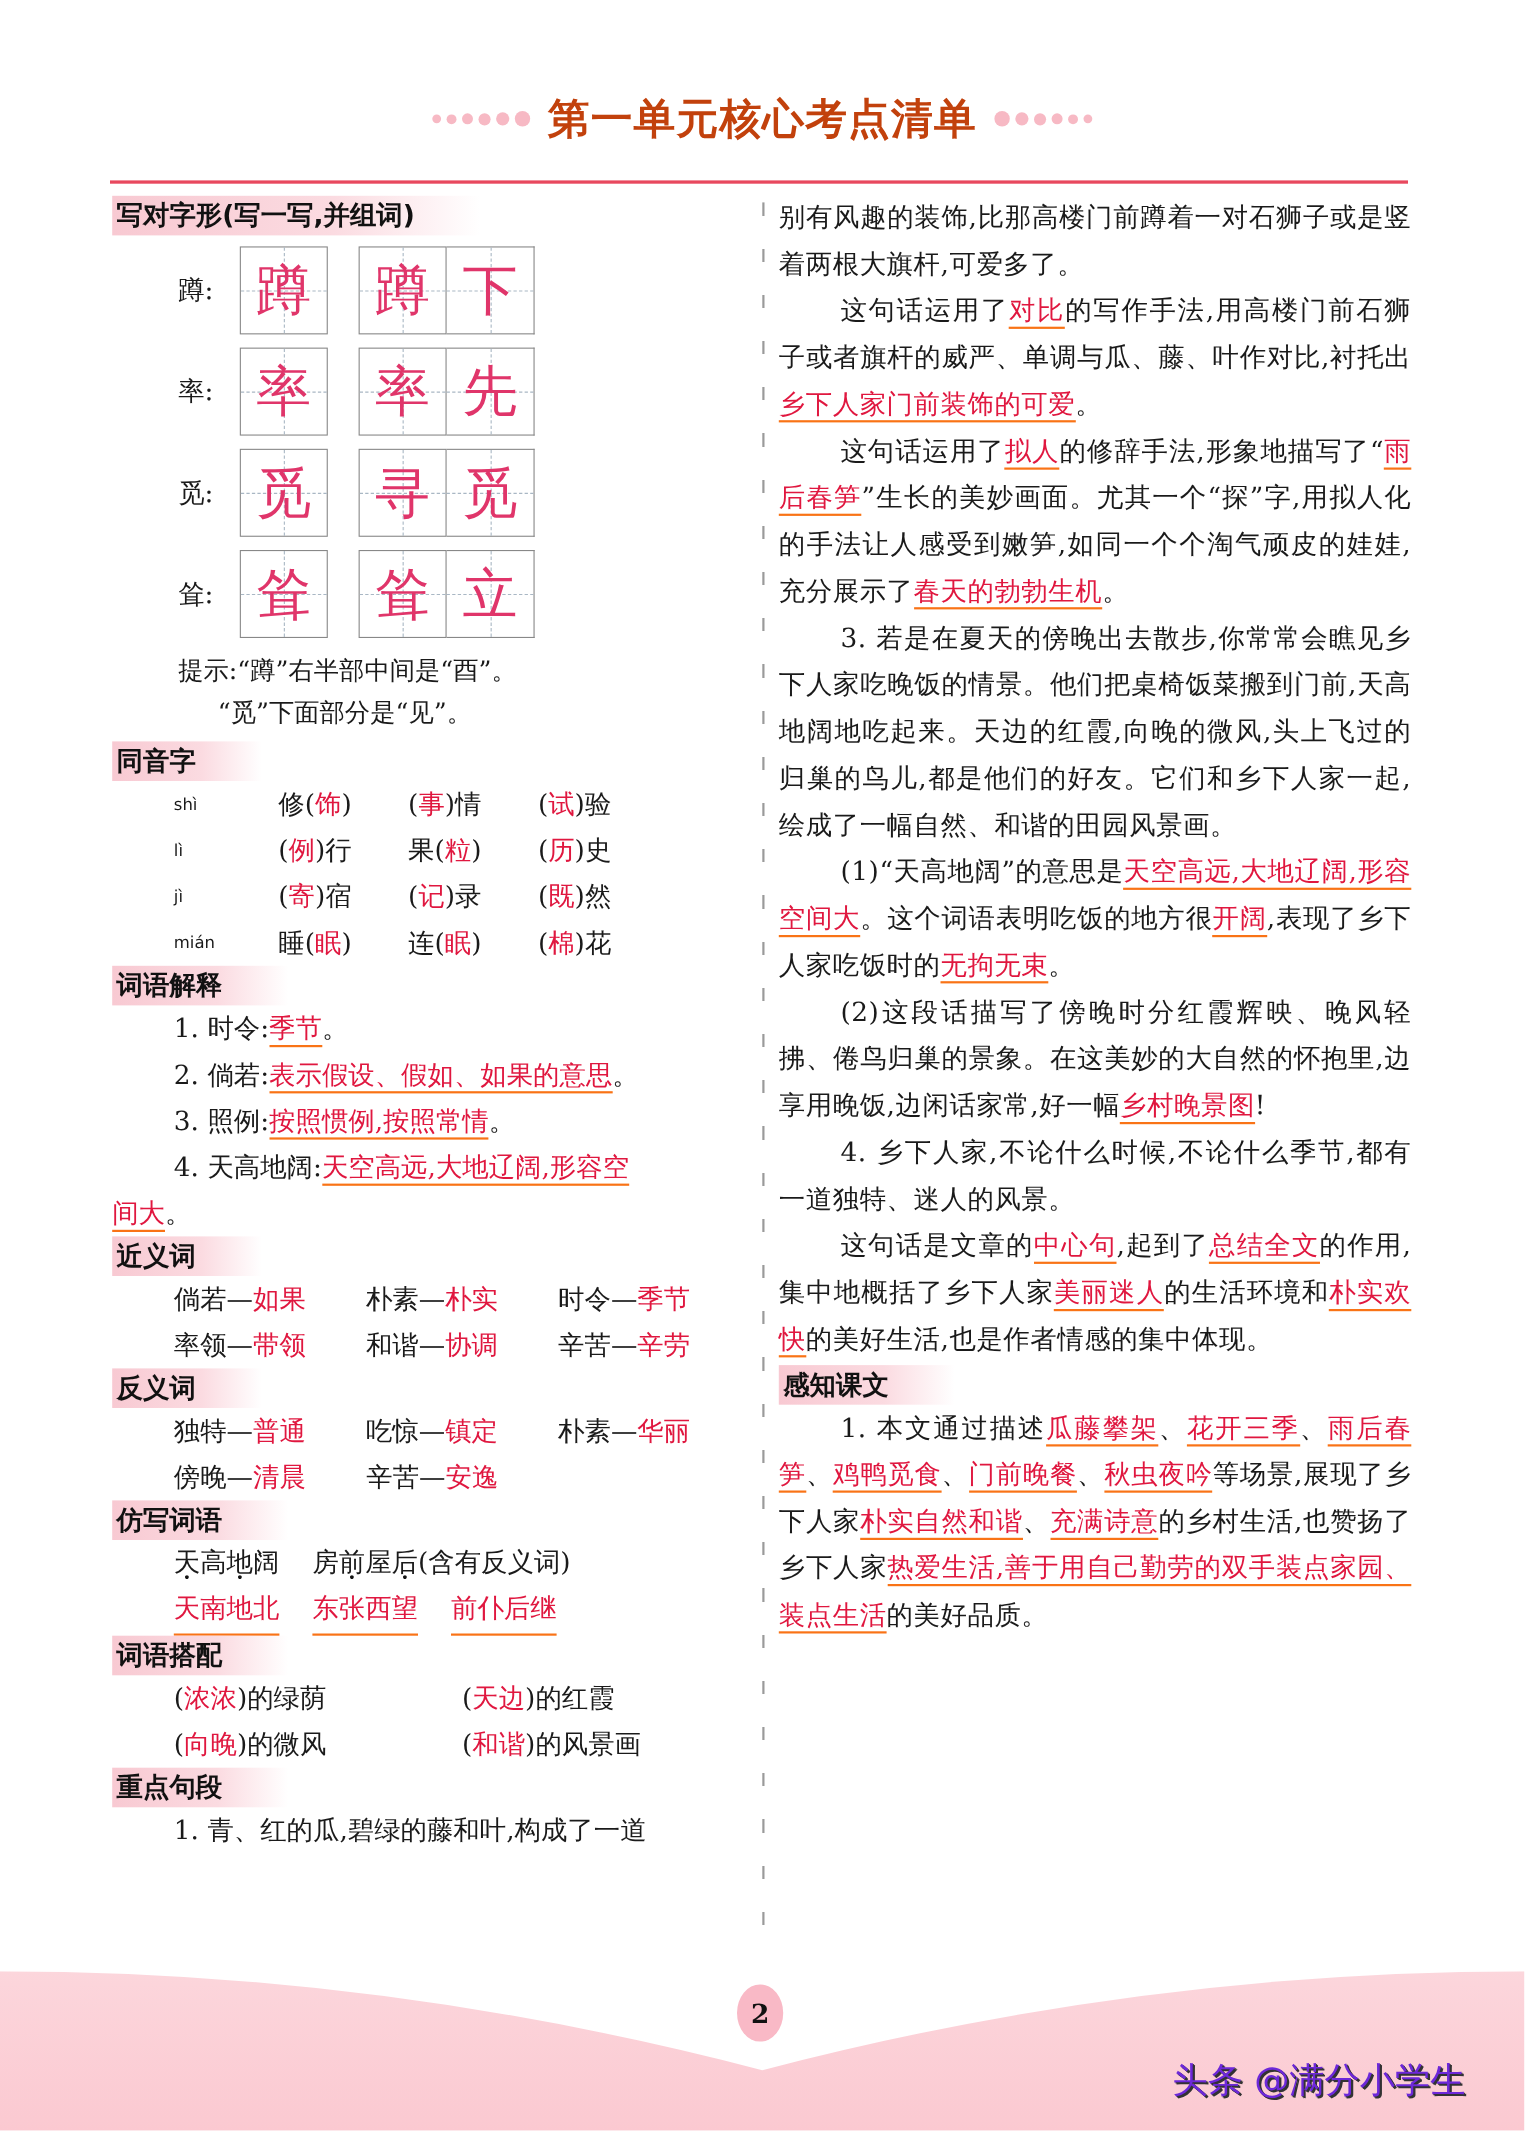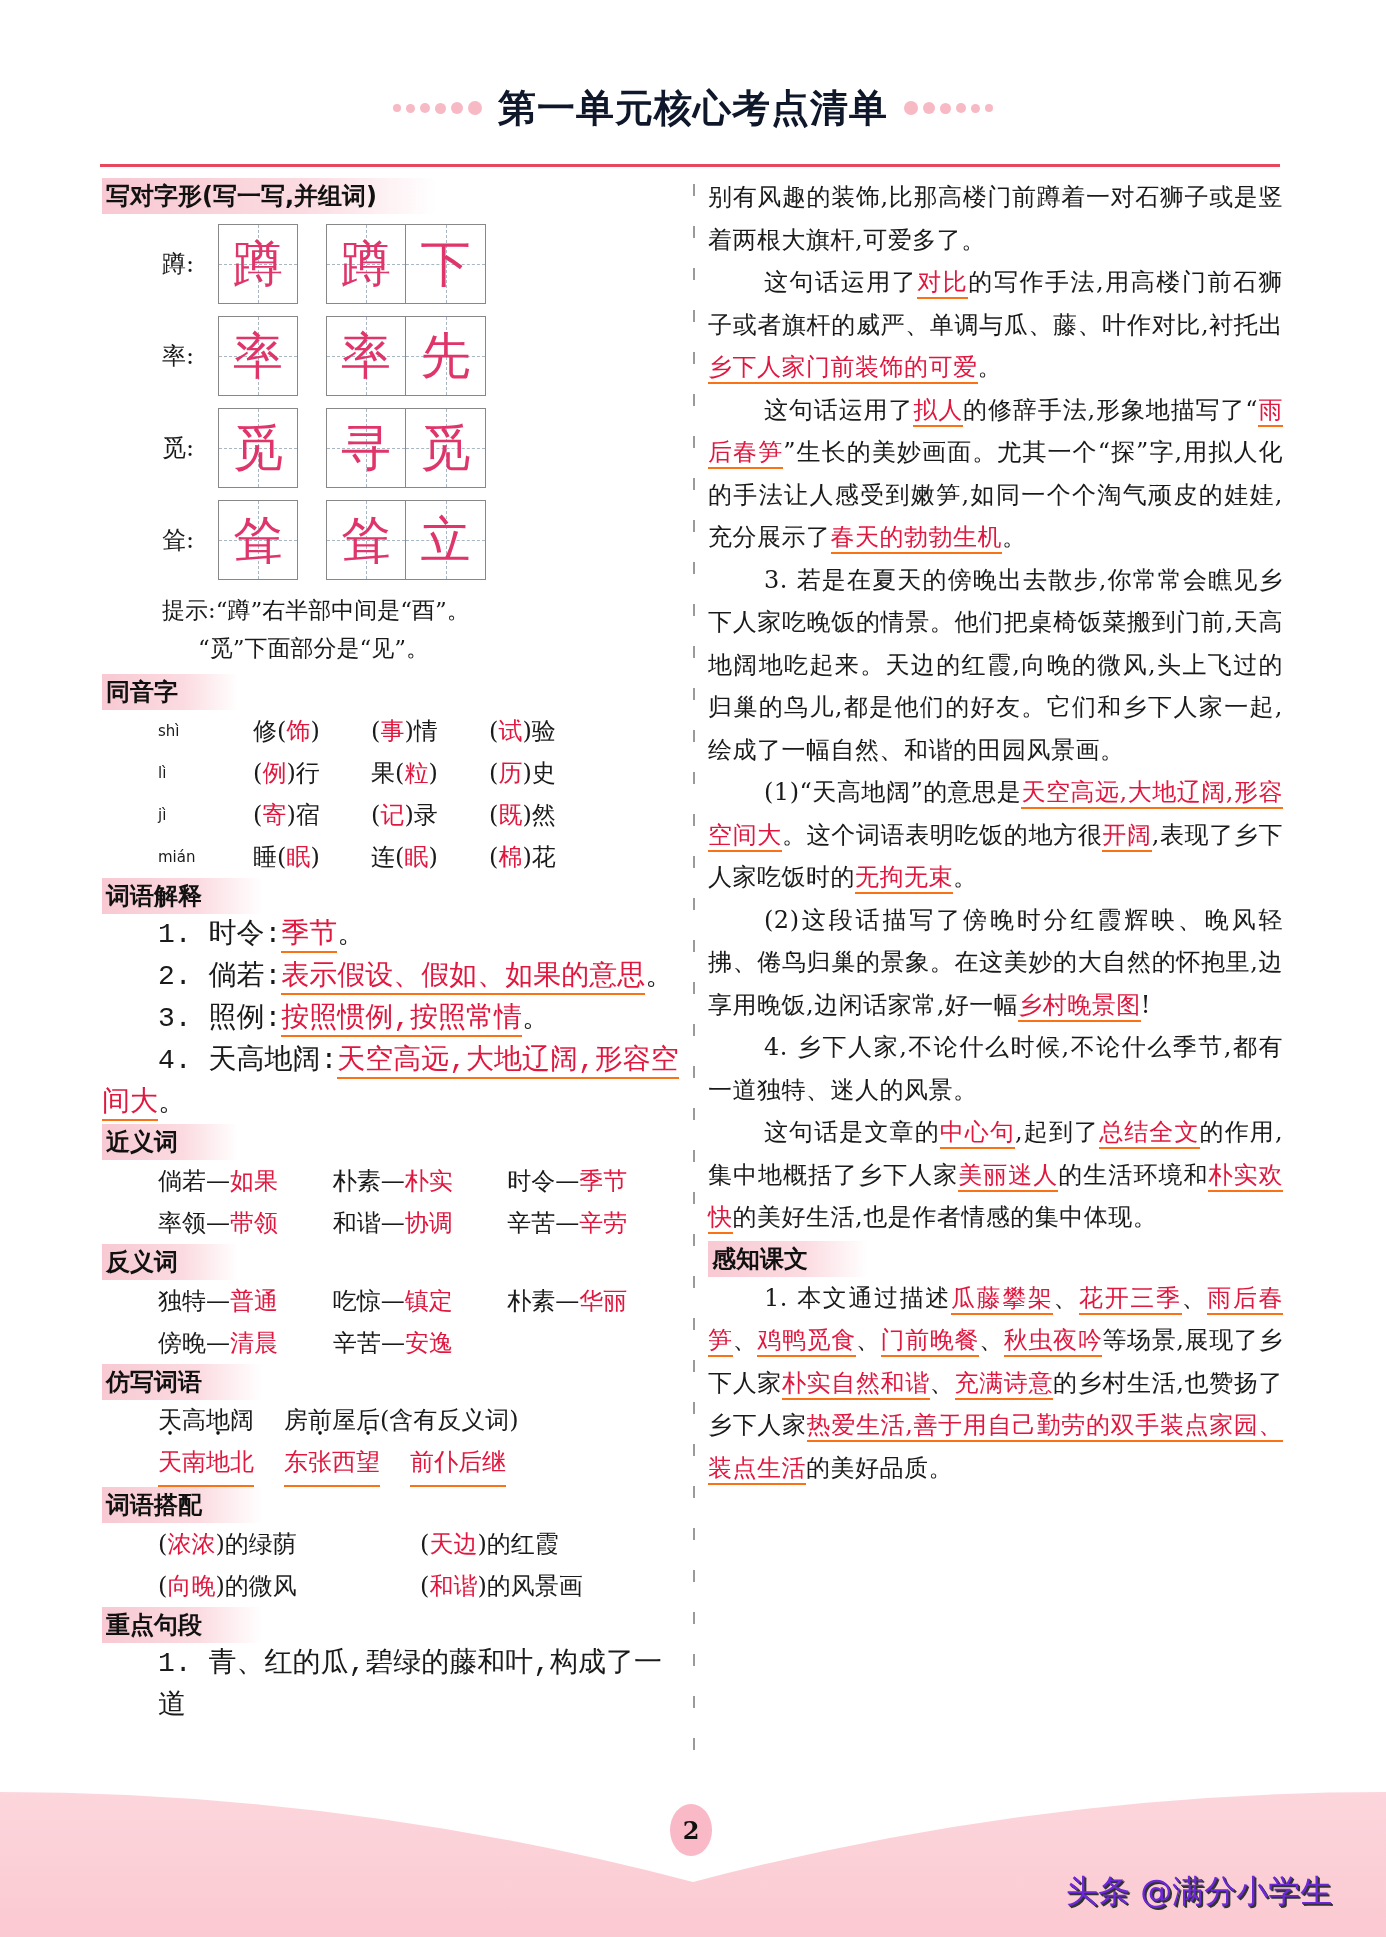--- a/index.html
+++ b/index.html
@@ -1,21 +1,21 @@
 <!DOCTYPE html>
 <html><head>
 <meta charset="utf-8">
 <style>
   * { box-sizing: border-box; margin: 0; padding: 0; }
   html, body { width: 1386px; height: 1937px; background: #ffffff; overflow: hidden; }
   body { position: relative; font-family: "DejaVu Serif", "Liberation Serif", serif; color: #1a1a1a; }
 
   
   .header { position: absolute; left: 0; top: 78px; width: 1386px; height: 60px; display: flex; justify-content: center; align-items: center; }
-  .header-title { font-family: "DejaVu Serif", serif; font-weight: bold; font-size: 38px; letter-spacing: 1px; color: #0f172a; margin: 0 16px; }
+  .header-title { font-family: "DejaVu Serif", serif; font-weight: bold; font-size: 38px; letter-spacing: 1px; color: #c2410c; margin: 0 16px; }
   .dots { display: flex; align-items: center; gap: 5px; }
   .dot { width: 11px; height: 11px; border-radius: 50%; background: #f7b9c4; }
   .dots.left .dot:nth-child(1){ width:8px;height:8px;}
   .dots.left .dot:nth-child(2){ width:9px;height:9px;}
   .dots.left .dot:nth-child(3){ width:10px;height:10px;}
   .dots.left .dot:nth-child(4){ width:11px;height:11px;}
   .dots.left .dot:nth-child(5){ width:12px;height:12px;}
   .dots.left .dot:nth-child(6){ width:14px;height:14px;}
   .dots.right .dot:nth-child(1){ width:14px;height:14px;}
   .dots.right .dot:nth-child(2){ width:12px;height:12px;}
@@ -45,21 +45,21 @@
     font-size: 50px; color: #e0356a; font-family: "DejaVu Serif", serif; }
   .cell::before { content: ""; position: absolute; left: 0; right: 0; top: 50%; border-top: 1.5px dashed #a9b7c4; }
   .cell::after { content: ""; position: absolute; top: 0; bottom: 0; left: 50%; border-left: 1.5px dashed #a9b7c4; }
   .cell span { position: relative; z-index: 1; }
   .pair { display: flex; margin-left: 28px; }
   .pair .cell + .cell { border-left: none; }
 
   .hint { font-size: 23px; line-height: 40px; margin-left: 60px; margin-top: -2px; }
   .hint2 { margin-left: 96px; }
 
-  .body-line { font-size: 28px; line-height: 42px; font-family: Liberation Mono, monospace; }
+  .body-line { font-size: 24px; line-height: 42px; }
   .indent1 { padding-left: 56px; }
 
   .homo-row { display: flex; font-size: 24px; line-height: 42px; padding-left: 56px; }
   .homo-row .py { width: 95px; font-family: "DejaVu Sans", sans-serif; font-size: 15px; }
   .homo-row .w { width: 118px; }
 
   .syn-row { display: flex; font-size: 24px; line-height: 42px; padding-left: 56px; }
   .syn-row .w { width: 175px; }
 
   .imit-row { display: flex; font-size: 24px; line-height: 40px; padding-left: 56px; }

